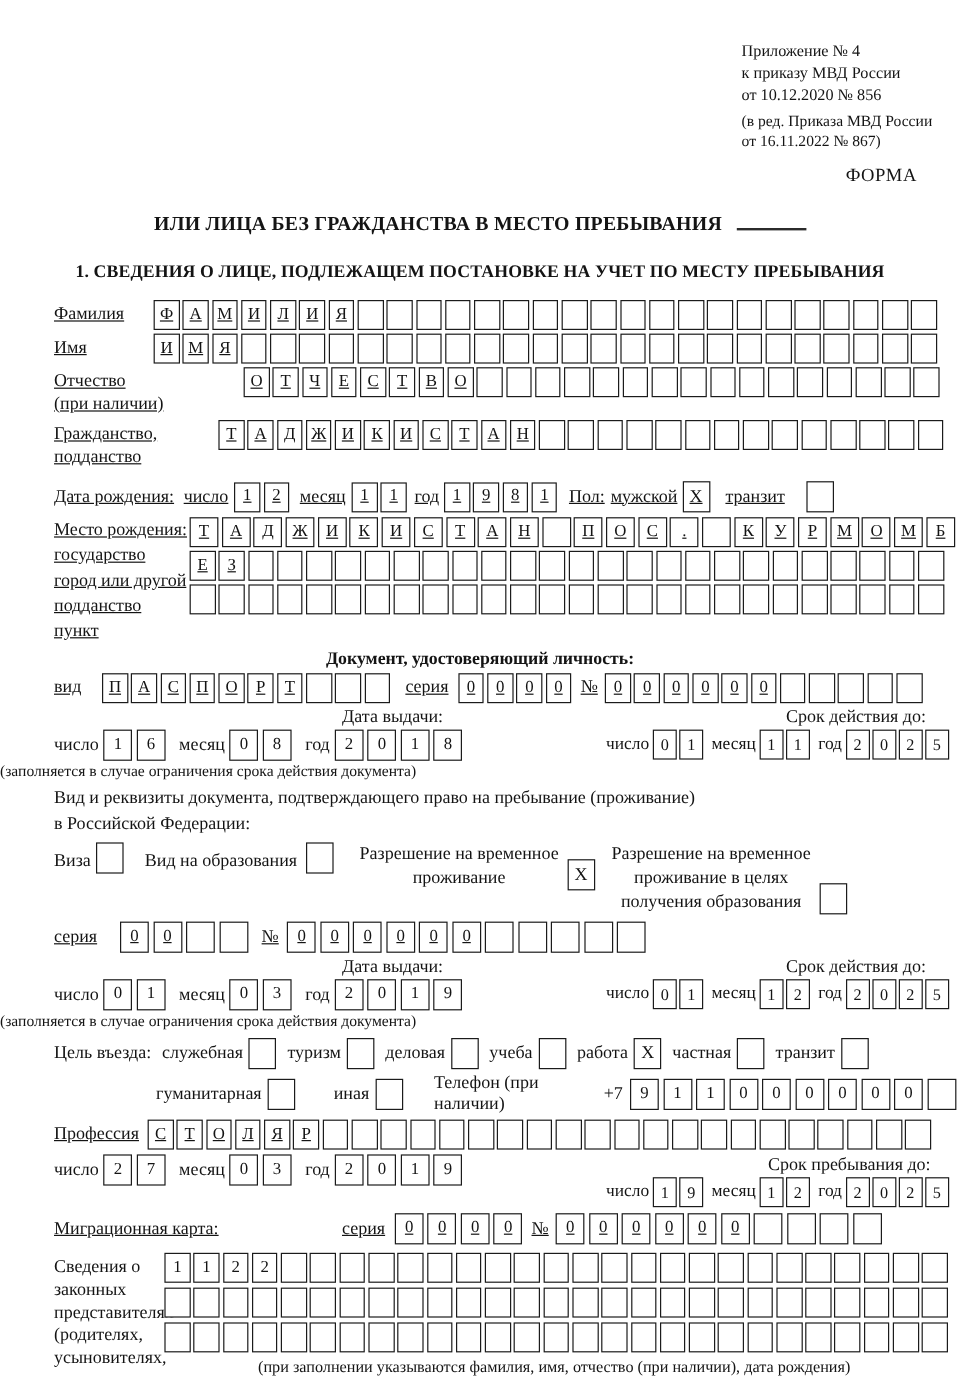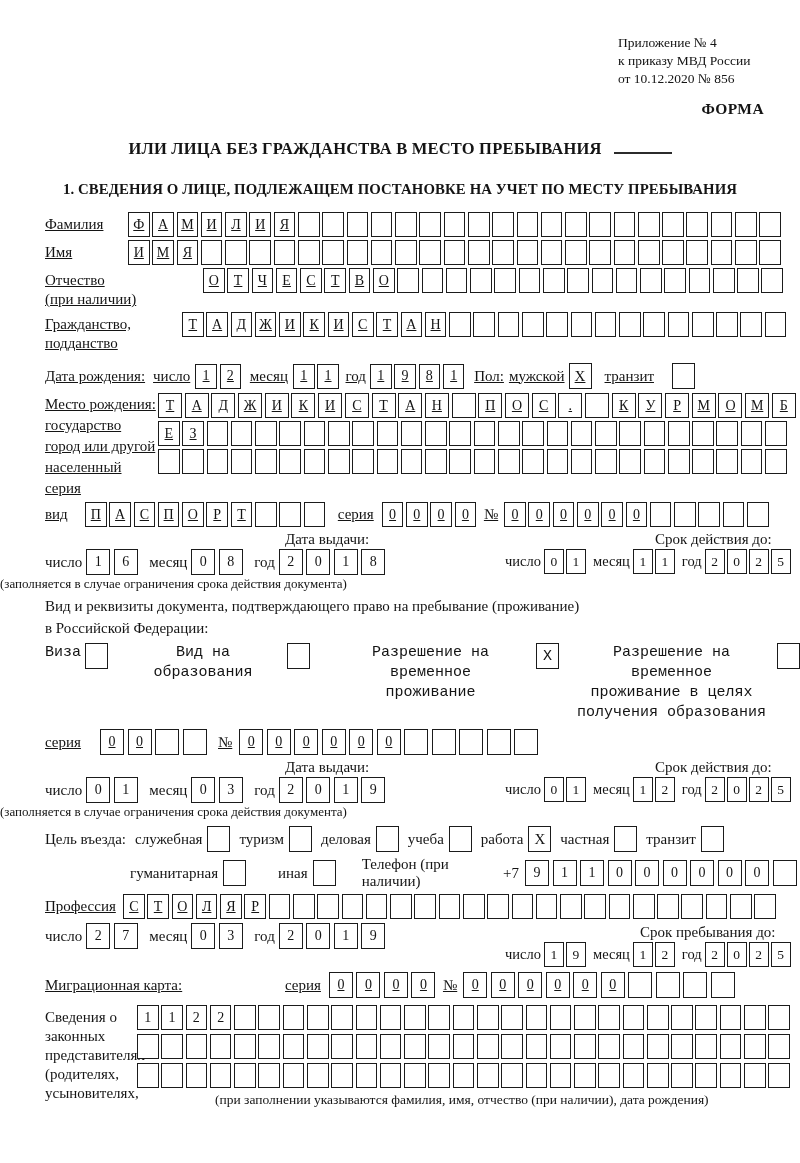--- a/index.html
+++ b/index.html
@@ -3,21 +3,21 @@
 <meta charset="utf-8">
 <style>
   html,body{margin:0;padding:0;}
   body{
     width:800px;height:1163px;overflow:hidden;background:#ffffff;color:#141414;
     font-family:"Liberation Serif","DejaVu Serif",serif;
     -webkit-font-smoothing:antialiased;
   }
   .hdr{margin:34px 0 0 618px;font-size:13.5px;line-height:18px;}
   .hdr .ed{margin-top:4px;font-size:13px;line-height:17px;}
-  .forma{text-align:right;margin:12px 36px 0 0;font-weight:bold;font-size:15.5px;letter-spacing:.4px;}
+  .forma{text-align:right;margin:12px 36px 0 0;font-weight:normal;font-size:15.5px;letter-spacing:.4px;}
   .title{text-align:center;font-weight:bold;font-size:16.5px;line-height:25px;margin-top:18px;letter-spacing:.2px;}
   .blankline{display:inline-block;width:58px;border-bottom:2.2px solid #2b2b2b;height:14px;margin-left:12px;}
   .sec{text-align:center;font-weight:bold;font-size:14.8px;margin-top:20px;letter-spacing:.1px;}
   .frm{margin-top:14px;}
   .row{display:flex;align-items:flex-start;margin:0 0 3px 45px;text-decoration:underline;}
   .lbl{font-size:15px;line-height:19px;padding-top:3px;flex-shrink:0;}
   .cells{display:flex;flex-wrap:nowrap;}
   .cell{box-sizing:border-box;flex-shrink:0;width:21.6px;height:25px;border:1.8px solid #1b1b1b;
         margin-right:2.7px;display:flex;align-items:center;justify-content:center;
         font-size:14px;line-height:1;background:#fff;}
@@ -33,38 +33,42 @@
   .dhead{font-size:15px;line-height:18px;margin-bottom:1px;}
   .dg{display:flex;align-items:center;}
   .dg .t{font-size:15px;margin-right:4px;}
   .dg .t.m{margin-left:8px;}
   .dsm .t{font-size:14.5px;margin-right:3px;}
   .dsm .t.m{margin-left:5px;}
   .note{text-align:left;margin:1px 38px 0 0;font-size:13px;line-height:15px;}
   .para{margin:6px 0 0 45px;font-size:15px;line-height:19px;}
   .para.second{margin-top:3px;}
   .opts{display:flex;align-items:flex-start;margin:5px 0 0 45px;}
-  .opt{display:flex;align-items:flex-start;font-family:Liberation Mono, monospace;}
+  .opt{display:flex;align-items:flex-end;}
   .opt .opt-lbl{font-size:15px;line-height:20px;text-align:center;}
   .opt .cb{margin-left:7px;}
   .prow{display:flex;align-items:center;margin:7px 0 0 45px;font-size:15px;}
   .prow .pl{margin-left:9px;}
   .prow .cb{margin-left:5px;}
   .reps{display:flex;align-items:flex-start;margin:7px 0 0 45px;}
   .reps .lbl{line-height:19px;width:92px;}
   .reps .rc .cells{margin-bottom:4px;}
   .bnote{font-size:13.5px;line-height:16px;margin:2px 0 0 78px;}
 </style>
 </head>
 <body>
 
 <div class="hdr">
   <div>Приложение № 4</div>
   <div>к приказу МВД России</div>
   <div>от 10.12.2020 № 856</div>
+  <div class="ed">
+    <div>(в ред. Приказа МВД России</div>
+    <div>от 16.11.2022 № 867)</div>
+  </div>
 </div>
 
 <div class="forma">ФОРМА</div>
 
 <div class="title">
   <div><span>ИЛИ ЛИЦА БЕЗ ГРАЖДАНСТВА В МЕСТО ПРЕБЫВАНИЯ</span><span class="blankline"></span></div>
 </div>
 
 <div class="sec">1. СВЕДЕНИЯ О ЛИЦЕ, ПОДЛЕЖАЩЕМ ПОСТАНОВКЕ НА УЧЕТ ПО МЕСТУ ПРЕБЫВАНИЯ</div>
 
@@ -227,21 +231,21 @@
     <span class="cb" style="margin-left:4px">X</span>
     <span class="lbl" style="padding-top:0;margin-left:13px">транзит</span>
     <span class="cb" style="margin-left:18px"></span>
   </div>
 
   <div class="row" style="margin-top:4px">
     <div class="lbl" style="width:113px;line-height:21px;padding-top:1px">
       <div>Место рождения:</div>
       <div>государство</div>
       <div>город или другой</div>
-      <div>населенный серия</div>
+      <div>подданство пункт</div>
     </div>
     <div>
       <div class="cells wided" style="margin-bottom:3px">
           <span class="cell">Т</span>
           <span class="cell">А</span>
           <span class="cell">Д</span>
           <span class="cell">Ж</span>
           <span class="cell">И</span>
           <span class="cell">К</span>
           <span class="cell">И</span>
@@ -315,20 +319,21 @@
           <span class="cell"></span>
           <span class="cell"></span>
           <span class="cell"></span>
           <span class="cell"></span>
           <span class="cell"></span>
           <span class="cell"></span>
         </div>
     </div>
   </div>
 
+  <div class="ctr-b">Документ, удостоверяющий личность:</div>
 
   <div class="row" style="margin-top:2px;align-items:center">
     <span class="lbl" style="padding-top:0;width:40px">вид</span>
     <span class="cells">
         <span class="cell">П</span>
         <span class="cell">А</span>
         <span class="cell">С</span>
         <span class="cell">П</span>
         <span class="cell">О</span>
         <span class="cell">Р</span>

